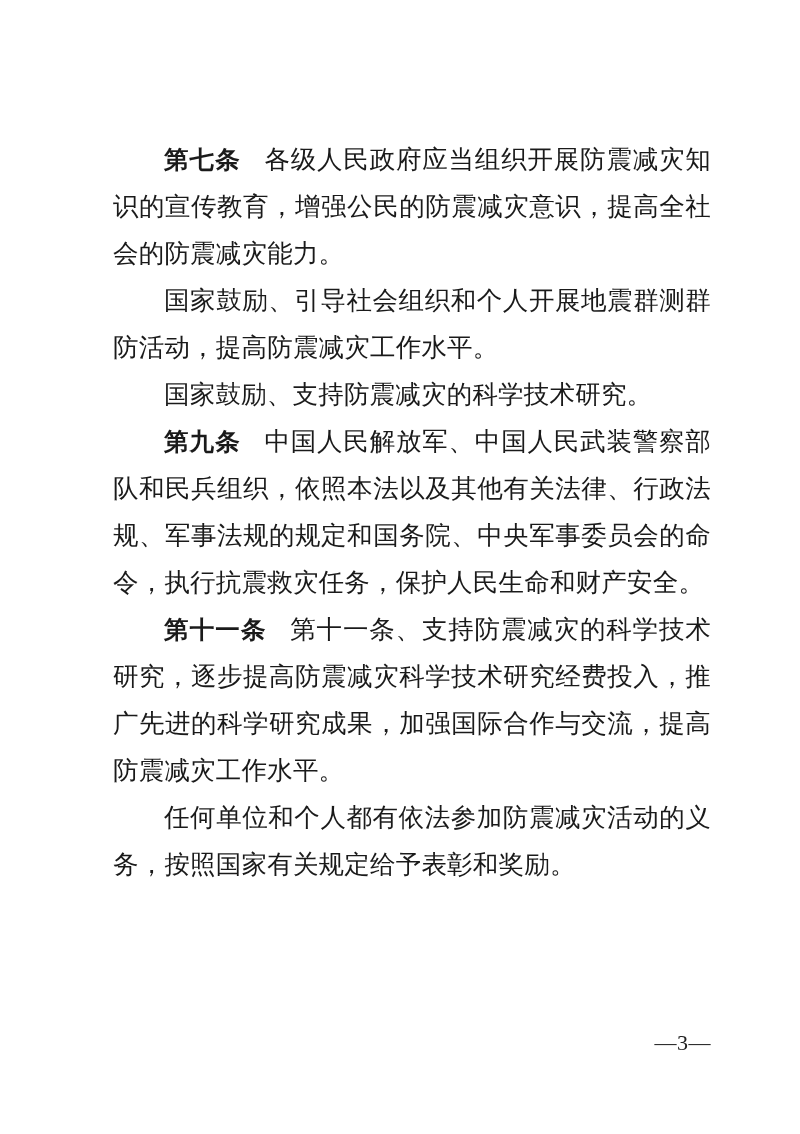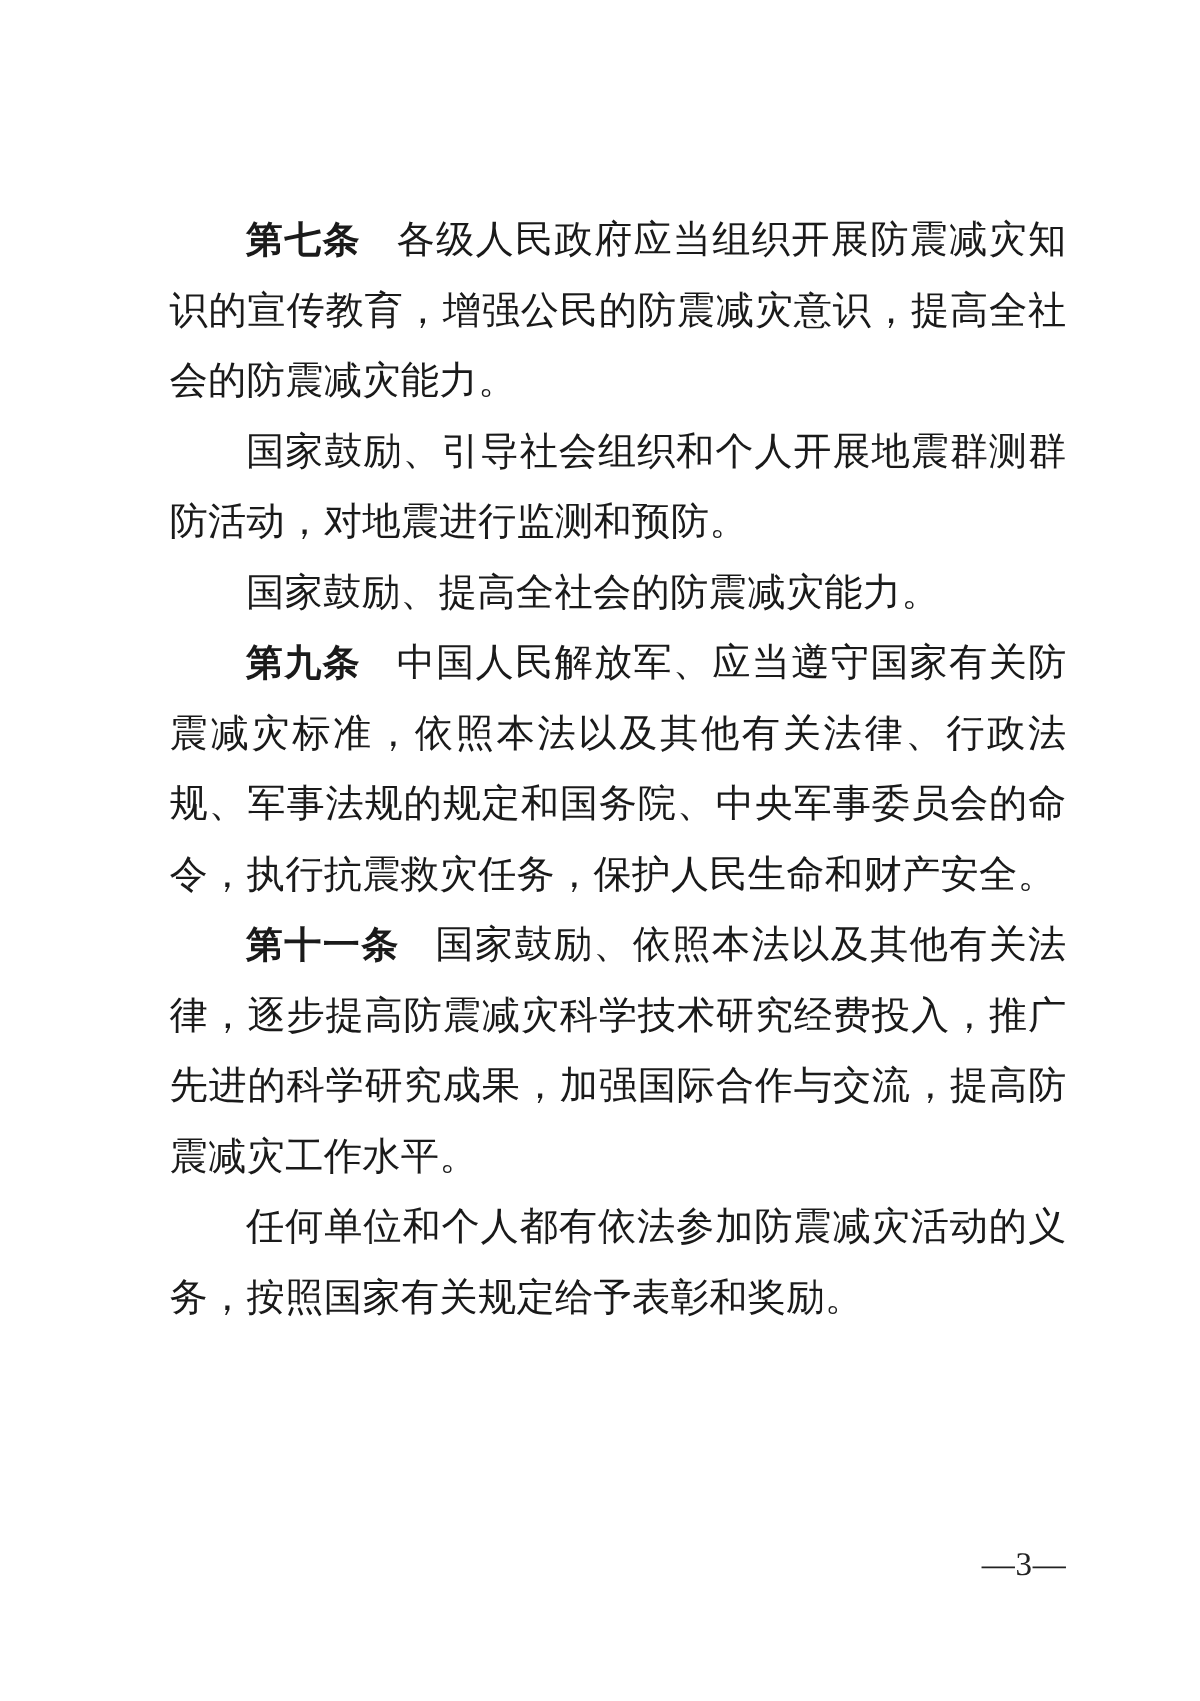--- a/index.html
+++ b/index.html
@@ -81,28 +81,28 @@
 </head>
 <body>
 
 <div id="page">
 
   <div id="content">
 
     <p class="para"><span class="art-label">第七条</span><span class="art-gap"></span><span>各级人民政府应当组织开展防震减灾知识的宣传教育，增强公民的防震减灾意识，提高全社会的防震减灾能力。</span></p>
 
 
-    <p class="para"><span>国家鼓励、引导社会组织和个人开展地震群测群防活动，对地震进行监测和预防。</span></p>
+    <p class="para"><span>国家鼓励、引导社会组织和个人开展地震群测群防活动，提高防震减灾工作水平。</span></p>
 
-    <p class="para"><span>国家鼓励、提高全社会的防震减灾能力。</span></p>
+    <p class="para"><span>国家鼓励、支持防震减灾的科学技术研究。</span></p>
 
-    <p class="para"><span class="art-label">第九条</span><span class="art-gap"></span><span>中国人民解放军、应当遵守国家有关防震减灾标准，依照本法以及其他有关法律、行政法规、军事法规的规定和国务院、中央军事委员会的命令，执行抗震救灾任务，保护人民生命和财产安全。</span></p>
+    <p class="para"><span class="art-label">第九条</span><span class="art-gap"></span><span>中国人民解放军、中国人民武装警察部队和民兵组织，依照本法以及其他有关法律、行政法规、军事法规的规定和国务院、中央军事委员会的命令，执行抗震救灾任务，保护人民生命和财产安全。</span></p>
 
 
-    <p class="para"><span class="art-label">第十一条</span><span class="art-gap"></span><span>国家鼓励、依照本法以及其他有关法律，逐步提高防震减灾科学技术研究经费投入，推广先进的科学研究成果，加强国际合作与交流，提高防震减灾工作水平。</span></p>
+    <p class="para"><span class="art-label">第十一条</span><span class="art-gap"></span><span>第十一条、支持防震减灾的科学技术研究，逐步提高防震减灾科学技术研究经费投入，推广先进的科学研究成果，加强国际合作与交流，提高防震减灾工作水平。</span></p>
 
     <p class="para"><span>任何单位和个人都有依法参加防震减灾活动的义务，按照国家有关规定给予表彰和奖励。</span></p>
 
     <div class="spacer-before-chapter"></div>
 
     <p class="chapter-heading"><span class="chapter-gap"></span></p>
 
   </div>
 
   <div id="page-number">—3—</div>

